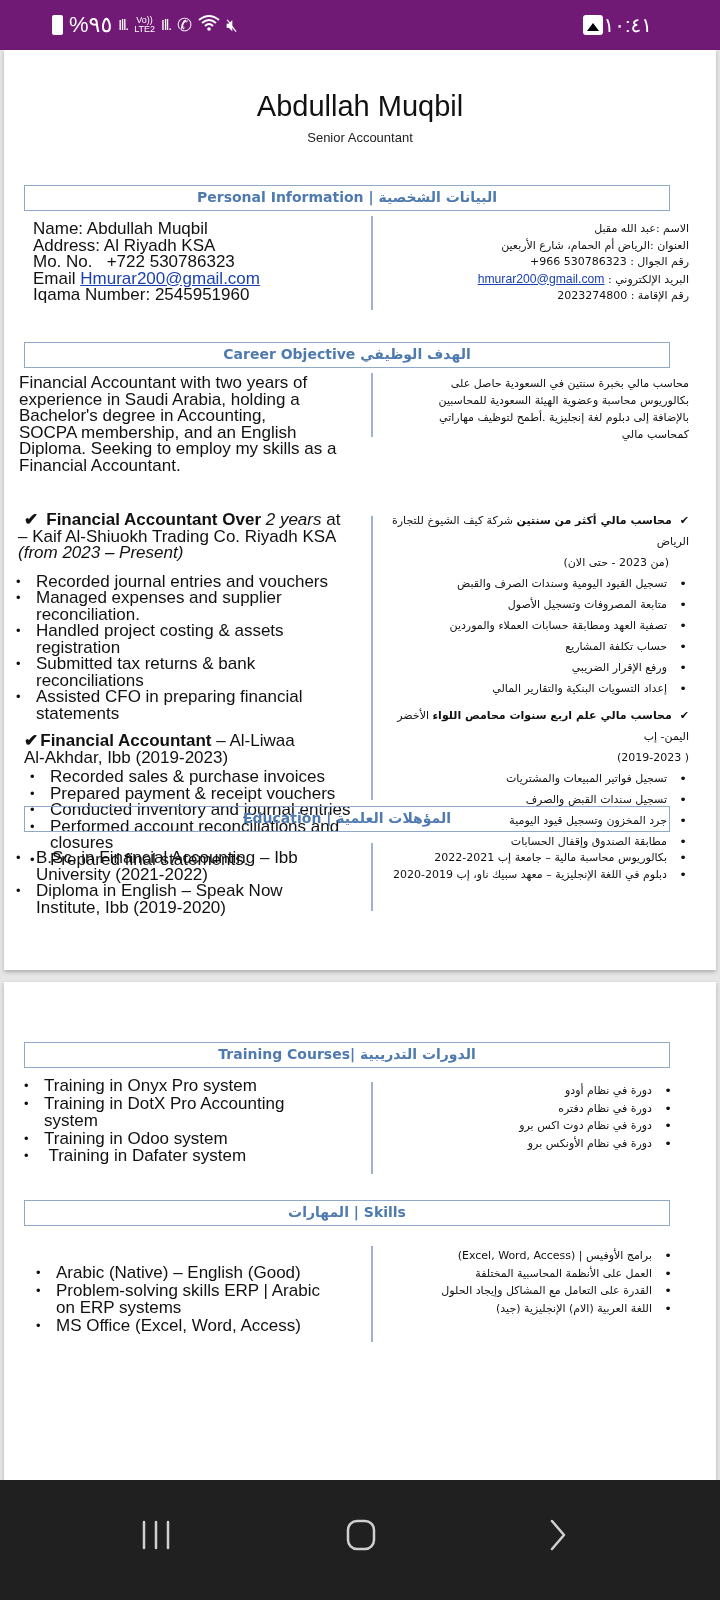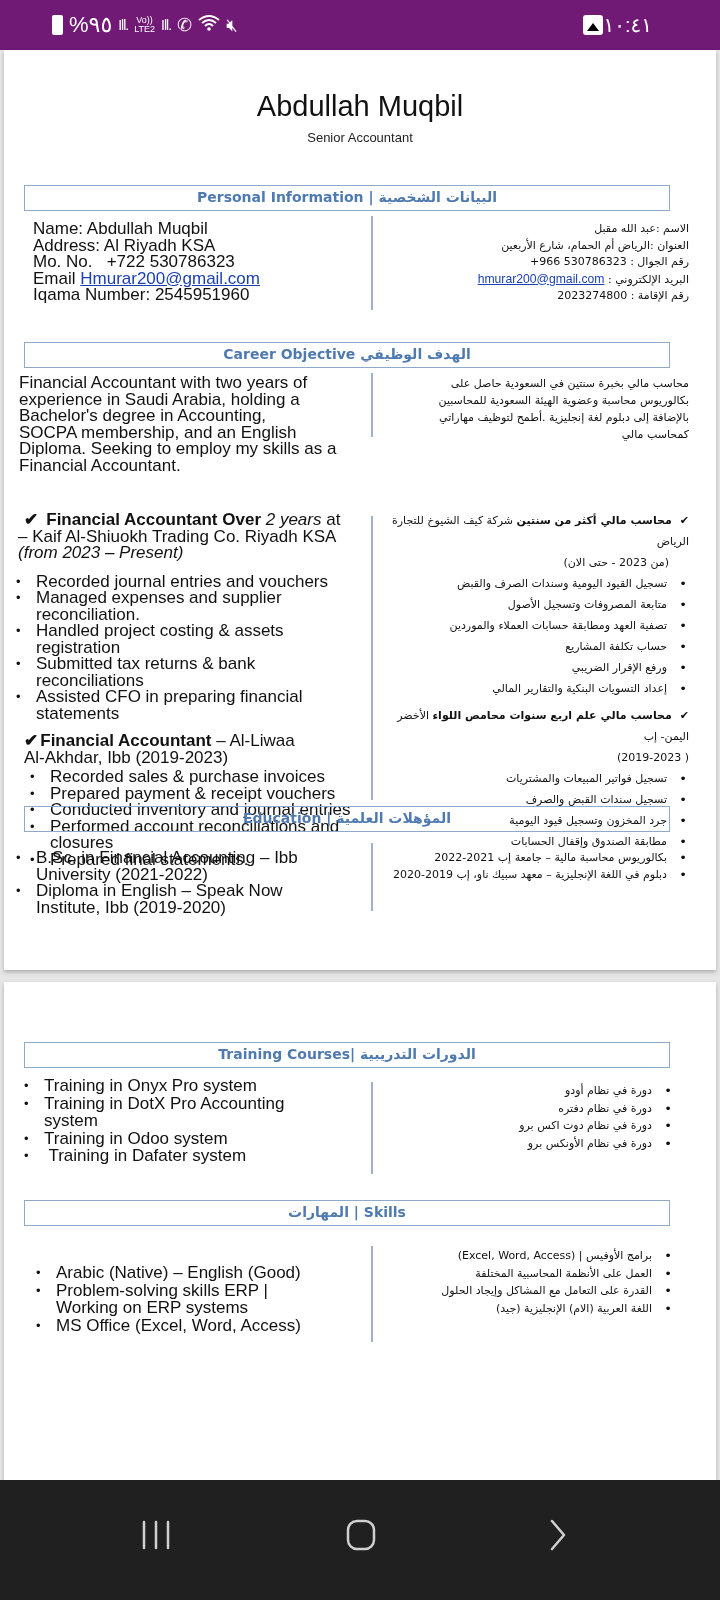--- a/index.html
+++ b/index.html
@@ -181,21 +181,21 @@
       <li>دورة في نظام دوت اكس برو</li>
       <li>دورة في نظام الأونكس برو</li>
     </ul>
   </div>
 
   <div class="sec-head" style="top:218px;">المهارات | Skills</div>
   <div class="divider" style="top:264px;height:96px;"></div>
   <div class="col-en" style="left:30px;top:282px;width:300px;line-height:17.5px;">
     <ul class="bul">
       <li>Arabic (Native) – English (Good)</li>
-      <li>Problem-solving skills ERP | Working on ERP systems</li>
+      <li>Problem-solving skills ERP | Arabic on ERP systems</li>
       <li>MS Office (Excel, Word, Access)</li>
     </ul>
   </div>
   <div class="col-ar" style="right:42px;top:265px;width:300px;line-height:17.5px;">
     <ul class="bul">
       <li>برامج الأوفيس | (Excel, Word, Access)</li>
       <li>العمل على الأنظمة المحاسبية المختلفة</li>
       <li>القدرة على التعامل مع المشاكل وإيجاد الحلول</li>
       <li>اللغة العربية (الام) الإنجليزية (جيد)</li>
     </ul>

